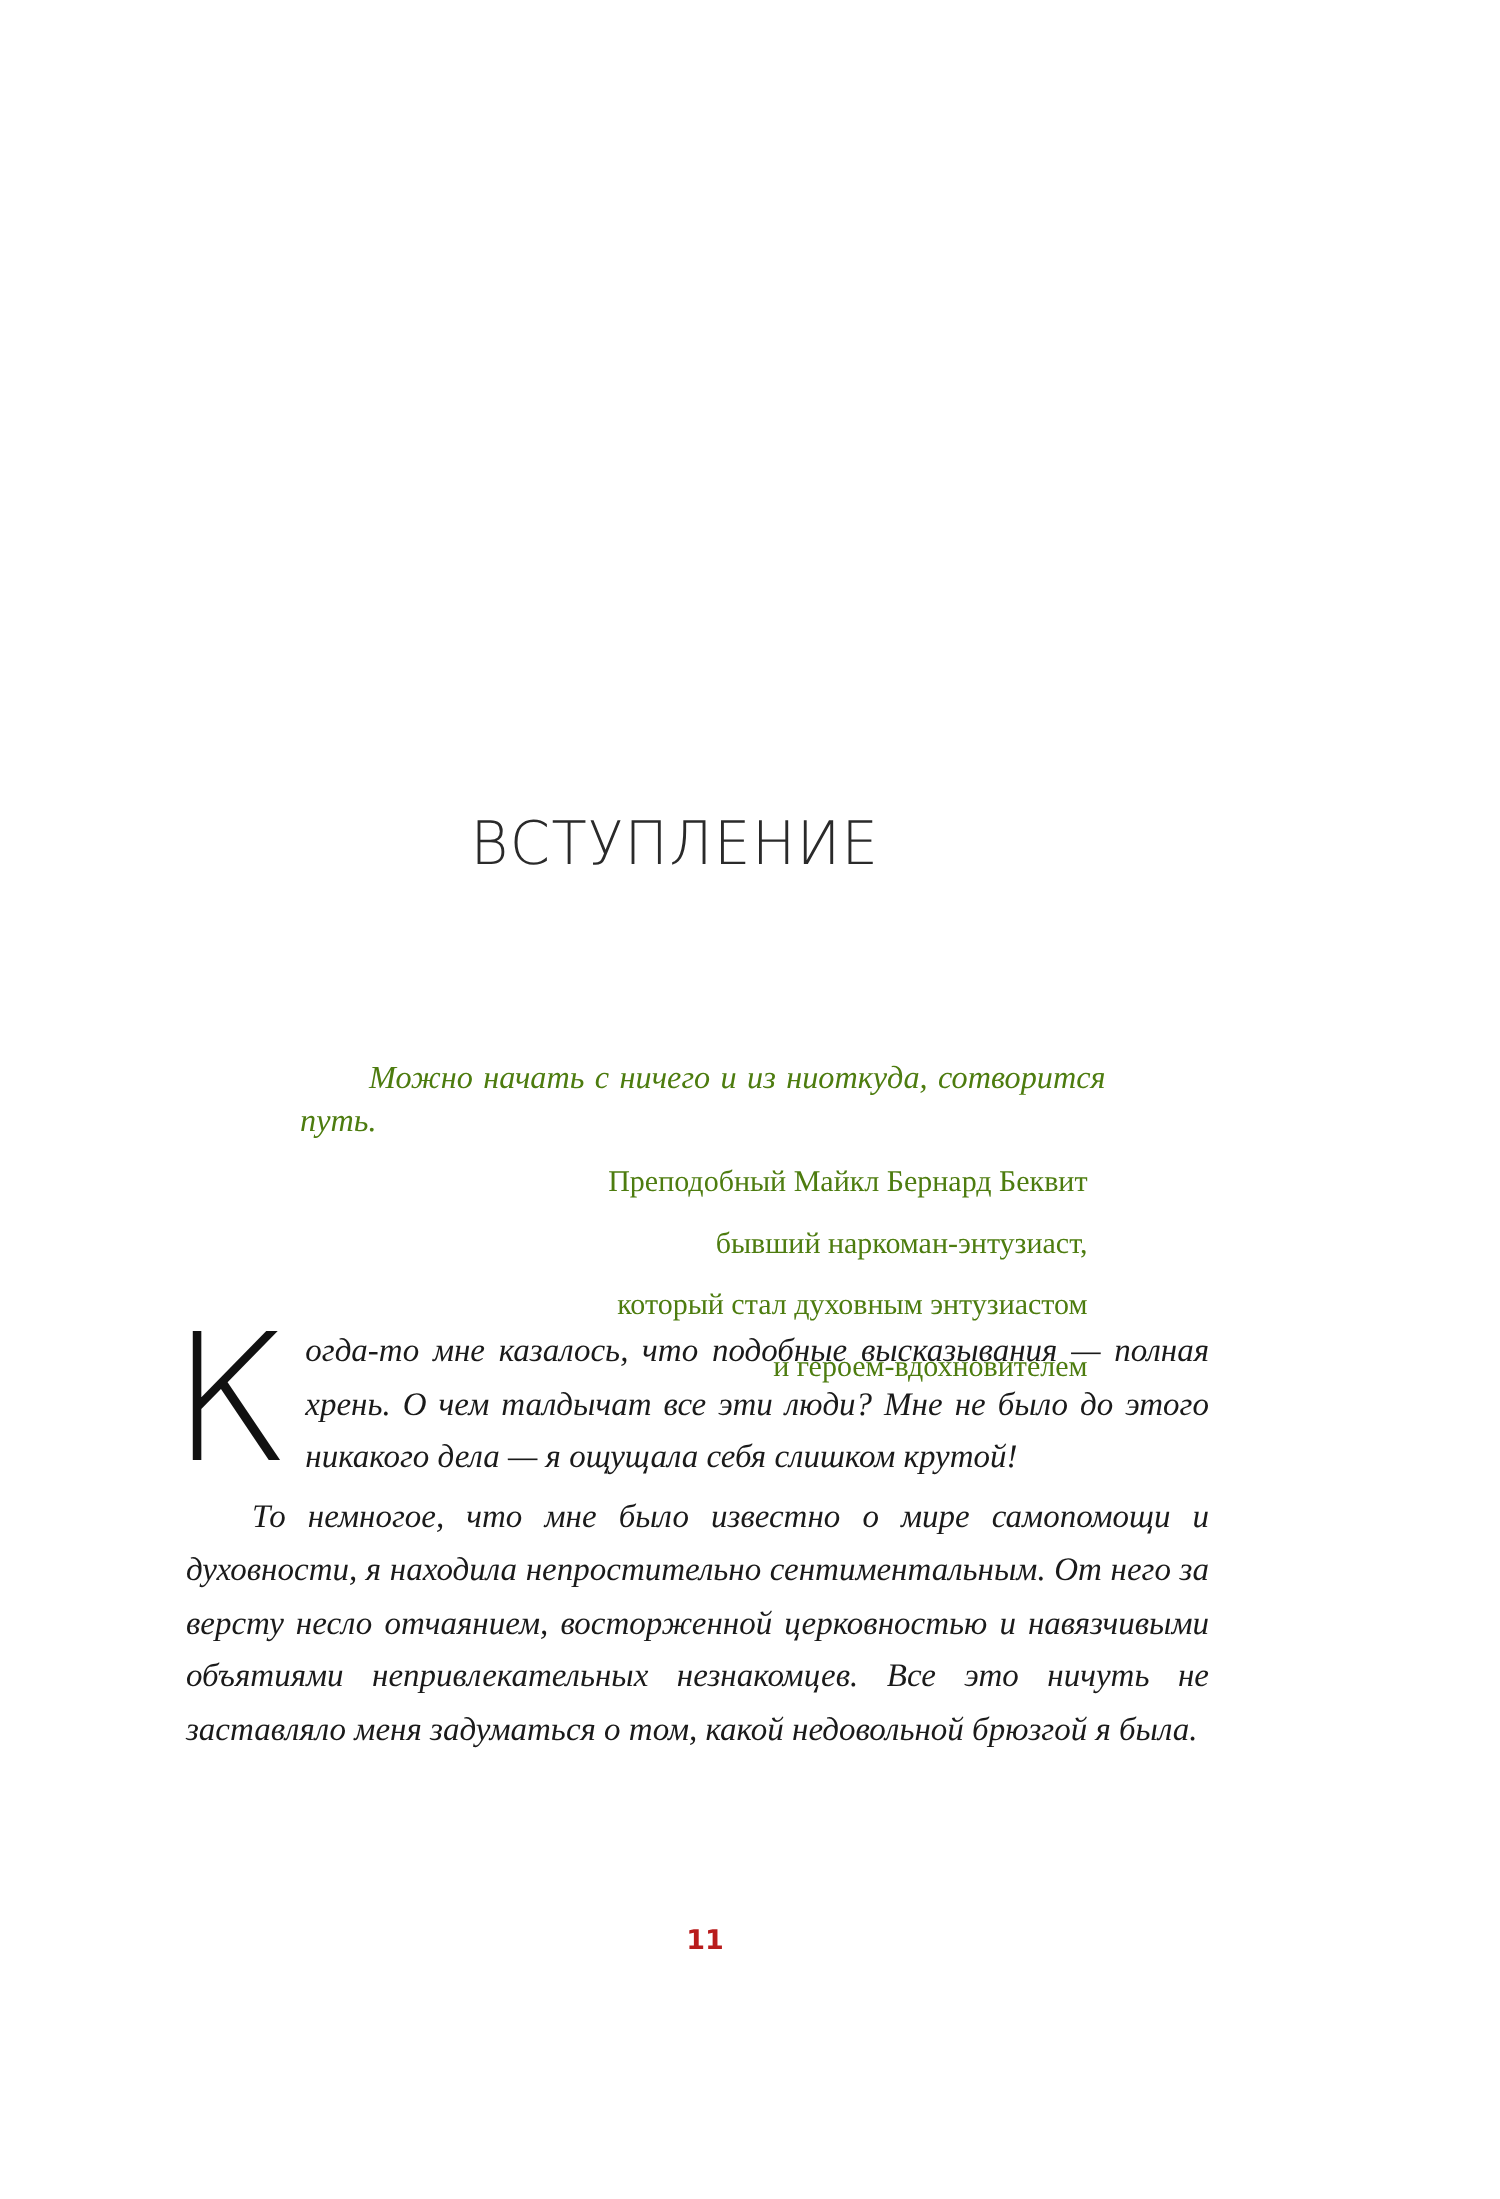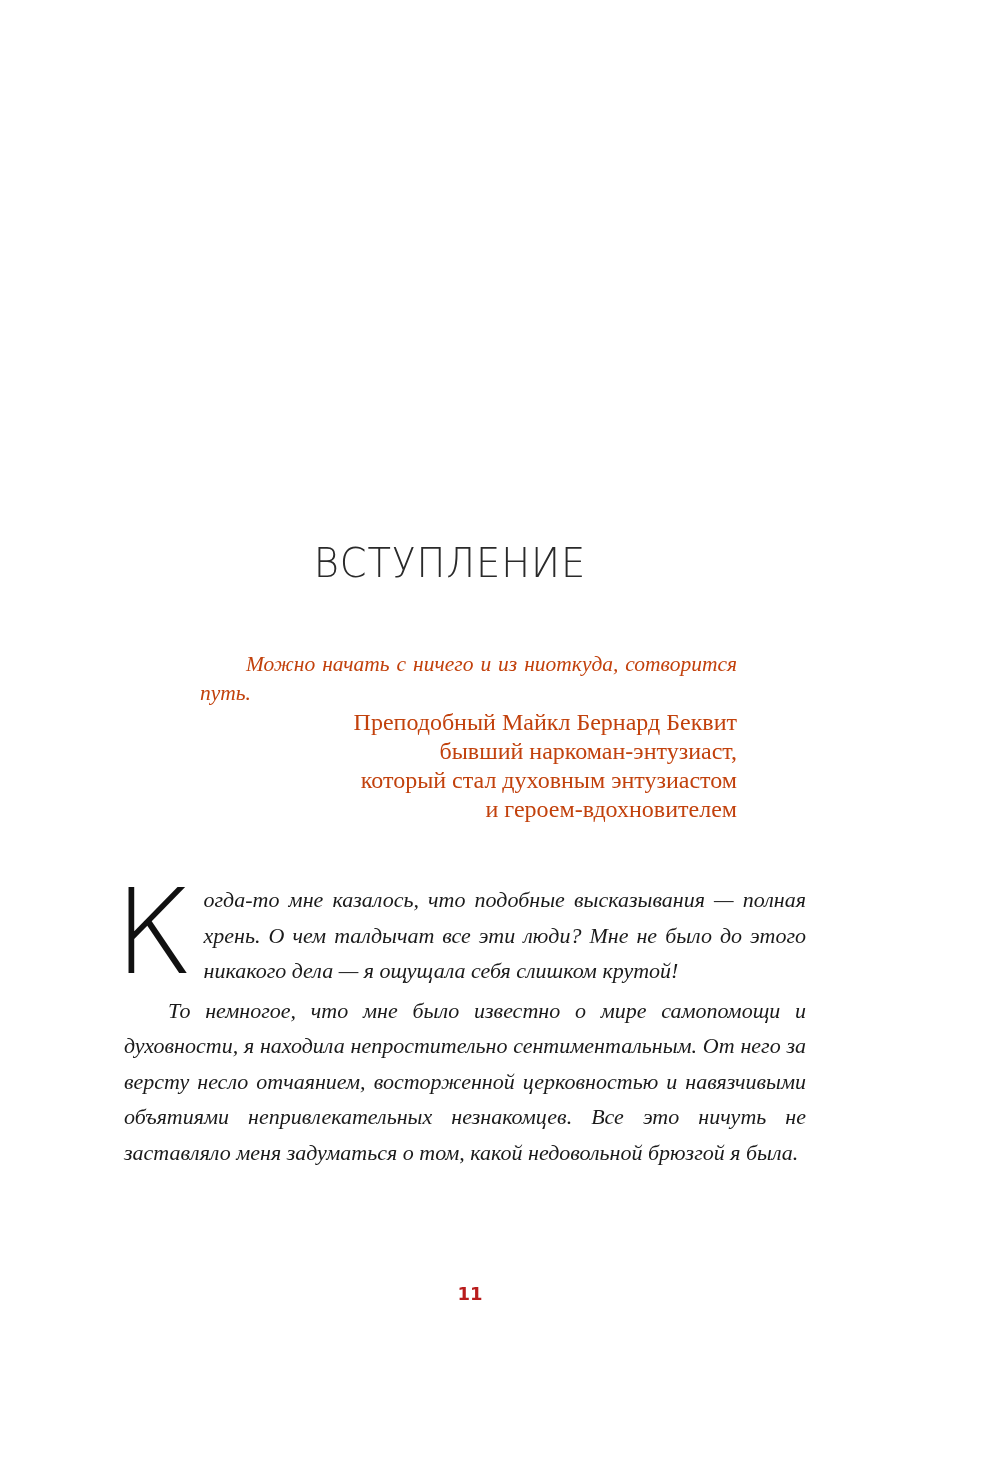--- a/index.html
+++ b/index.html
@@ -5,25 +5,25 @@
   html, body { margin: 0; padding: 0; background: #ffffff; }
   body { width: 1000px; height: 1466px; position: relative; overflow: hidden; color: #1a1a1a; }
   .page { position: absolute; left: 0; top: 0; width: 848px; height: 1466px; }
 
   .chapter-title {
     position: absolute; left: 300px; top: 540px; width: 300px; text-align: center;
     font-family: "DejaVu Sans", sans-serif; font-weight: 200; font-size: 40px;
     letter-spacing: 1px; color: #2a2a2a; -webkit-text-stroke: 0; transform: scaleX(0.96);
   }
 
-  .epigraph { position: absolute; left: 200px; top: 650px; width: 537px;
-    font-family: "Liberation Serif", serif; color: #c2410c; }
+  .epigraph { position: absolute; left: 200px; top: 704px; width: 537px;
+    font-family: "Liberation Serif", serif; color: #4d7c0f; }
   .epigraph .quote { font-style: italic; font-size: 21.5px; line-height: 29px;
     text-indent: 46px; text-align: justify; margin: 0; }
-  .epigraph .attrib { text-align: right; font-size: 24px; line-height: 29px; margin: 0; }
+  .epigraph .attrib { text-align: right; font-size: 20px; line-height: 29px; margin: 12px; }
 
   .body-text { position: absolute; left: 120px; top: 878px; width: 690px;
     font-family: "Liberation Serif", serif; font-size: 22px; line-height: 35.5px; color: #1a1a1a; }
   .para { margin: 4px; text-align: justify; text-align-last: left; font-style: italic; }
   .para.indent { text-indent: 44px; }
 
   .dropcap-wrap { position: relative; }
   .dropcap { float: left; font-family: "DejaVu Sans", sans-serif; font-weight: 200;
     font-size: 118px; line-height: 96px; height: 100px; margin: 2px 10px 0 -6px;
     color: #111; }

